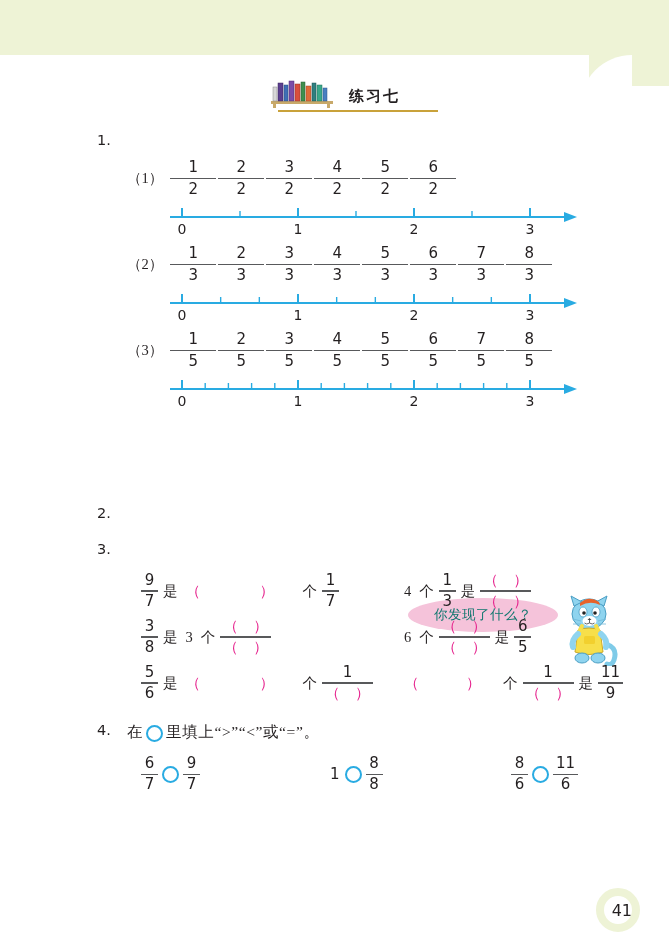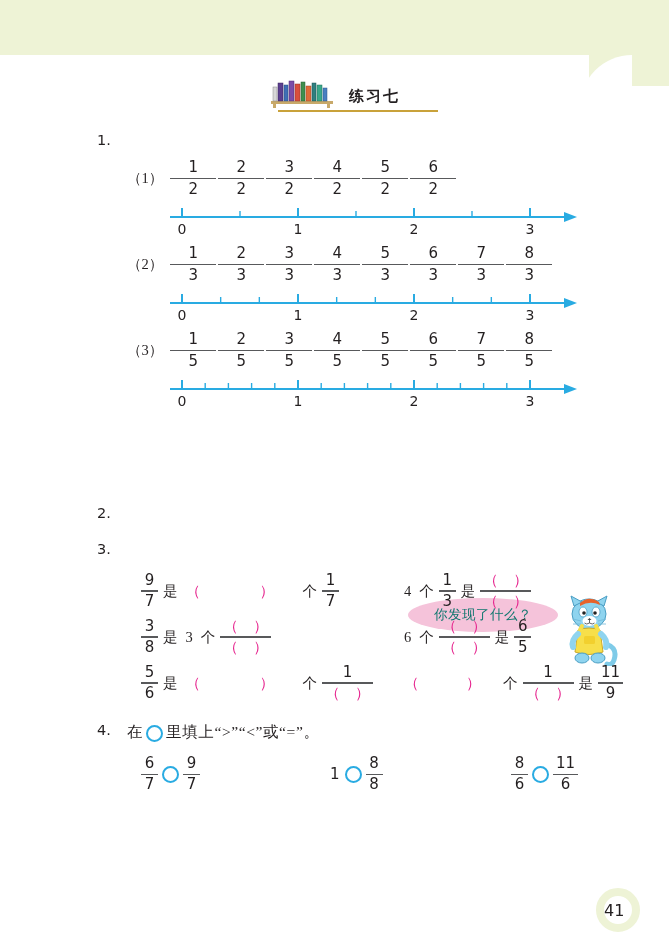--- a/index.html
+++ b/index.html
@@ -215,21 +215,21 @@
 
   
   #page-number {
     position: absolute;
     left: 596px; top: 888px;
     width: 44px; height: 44px;
     border-radius: 50%;
     border: 8px solid #eef3d6;
     display: flex;
     align-items: center;
-    justify-content: flex-start;
+    justify-content: flex-end;
     box-sizing: border-box;
   }
   #page-number-text {
     font-family: "DejaVu Sans", sans-serif;
     font-size: 16px;
     color: #231f20;
   }
 </style>
 </head>
 <body>

